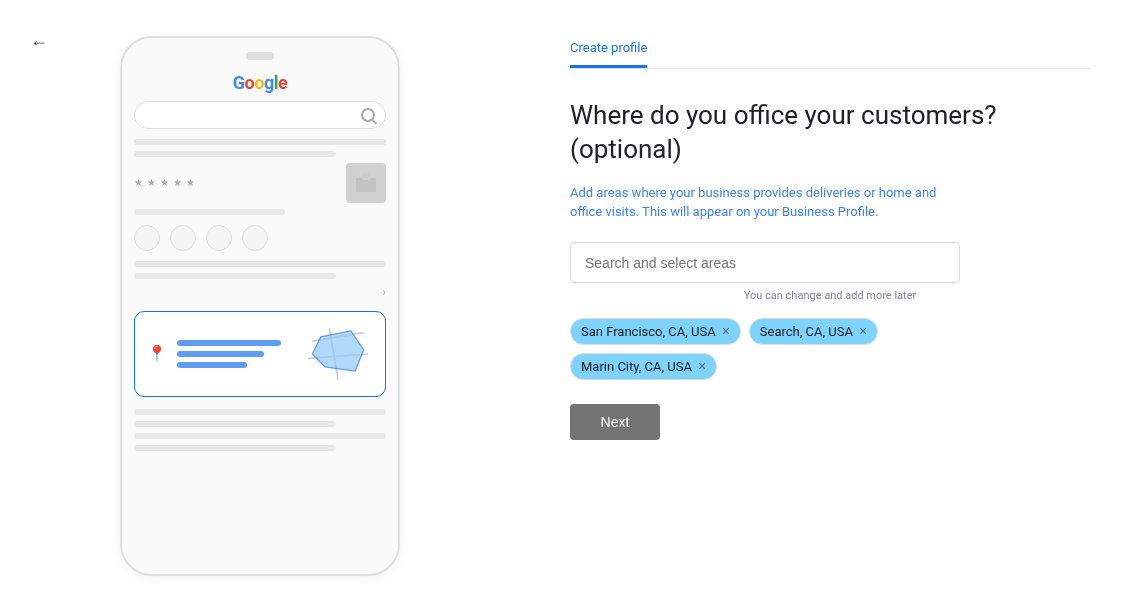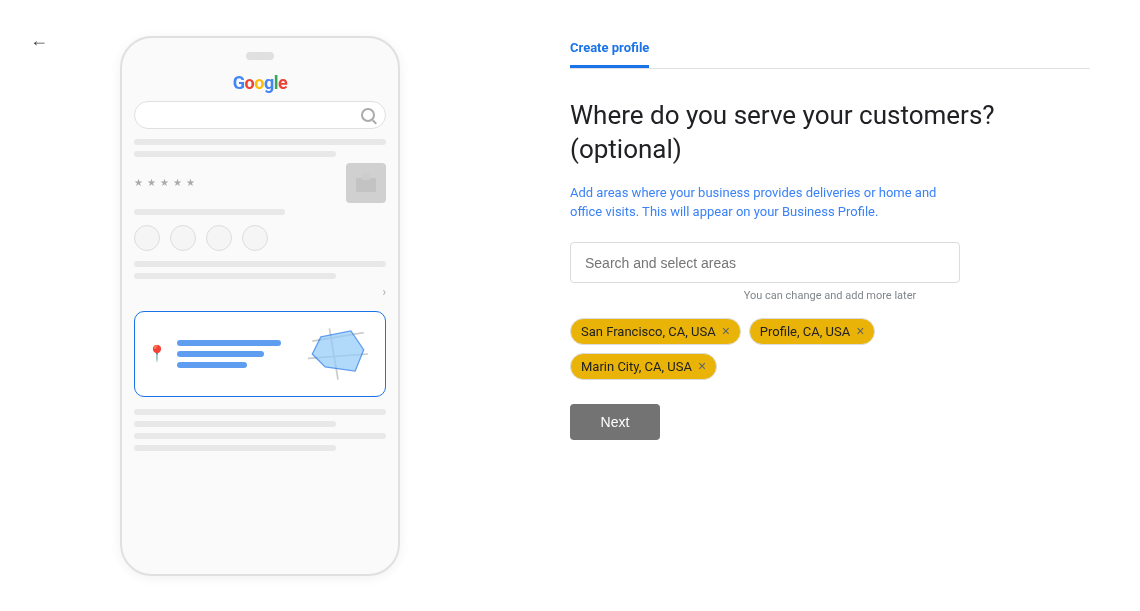--- a/index.html
+++ b/index.html
@@ -198,21 +198,21 @@
     .tab-bar {
       display: flex;
       border-bottom: 1px solid #e0e0e0;
       margin-bottom: 30px;
     }
     .tab-item {
       padding-bottom: 10px;
       font-size: 13px;
       color: #1a73e8;
       border-bottom: 3px solid #1a73e8;
-      font-weight: 700;
+      font-weight: 400;
       margin-right: 0;
     }
 
     .page-title {
       font-size: 26px;
       font-weight: 400;
       color: #202124;
       line-height: 1.3;
       margin-bottom: 16px;
     }
@@ -258,21 +258,21 @@
 
     .tag {
       display: flex;
       align-items: center;
       gap: 6px;
       border: 1px solid #dadce0;
       border-radius: 16px;
       padding: 5px 10px;
       font-size: 13px;
       color: #202124;
-      background: #eab308;
+      background: #7dd3fc;
     }
     .tag-close {
       cursor: pointer;
       font-size: 14px;
       color: #5f6368;
       line-height: 1;
       background: none;
       border: none;
     }
 
@@ -364,38 +364,38 @@
     <div class="phone-line medium"></div>
   </div>
 </div>
 
 <div class="right-panel">
 
   <div class="tab-bar">
     <div class="tab-item">Create profile</div>
   </div>
 
-  <h1 class="page-title">Where do you serve your
+  <h1 class="page-title">Where do you office your
 customers? (optional)</h1>
 
   <p class="description">Add areas where your business provides deliveries or home and office visits. This will appear on your Business Profile.</p>
 
   <div class="search-input-wrapper">
     <input type="text" placeholder="Search and select areas" style="">
   </div>
 
   <p class="helper-text">You can change and add more later</p>
 
   <div class="tags-container">
     <div class="tag">
       <span>San Francisco, CA, USA</span>
       <button class="tag-close">×</button>
     </div>
     <div class="tag">
-      <span>Profile, CA, USA</span>
+      <span>Search, CA, USA</span>
       <button class="tag-close">×</button>
     </div>
     <div class="tag">
       <span>Marin City, CA, USA</span>
       <button class="tag-close">×</button>
     </div>
   </div>
 
   <button class="next-btn">Next</button>
 

